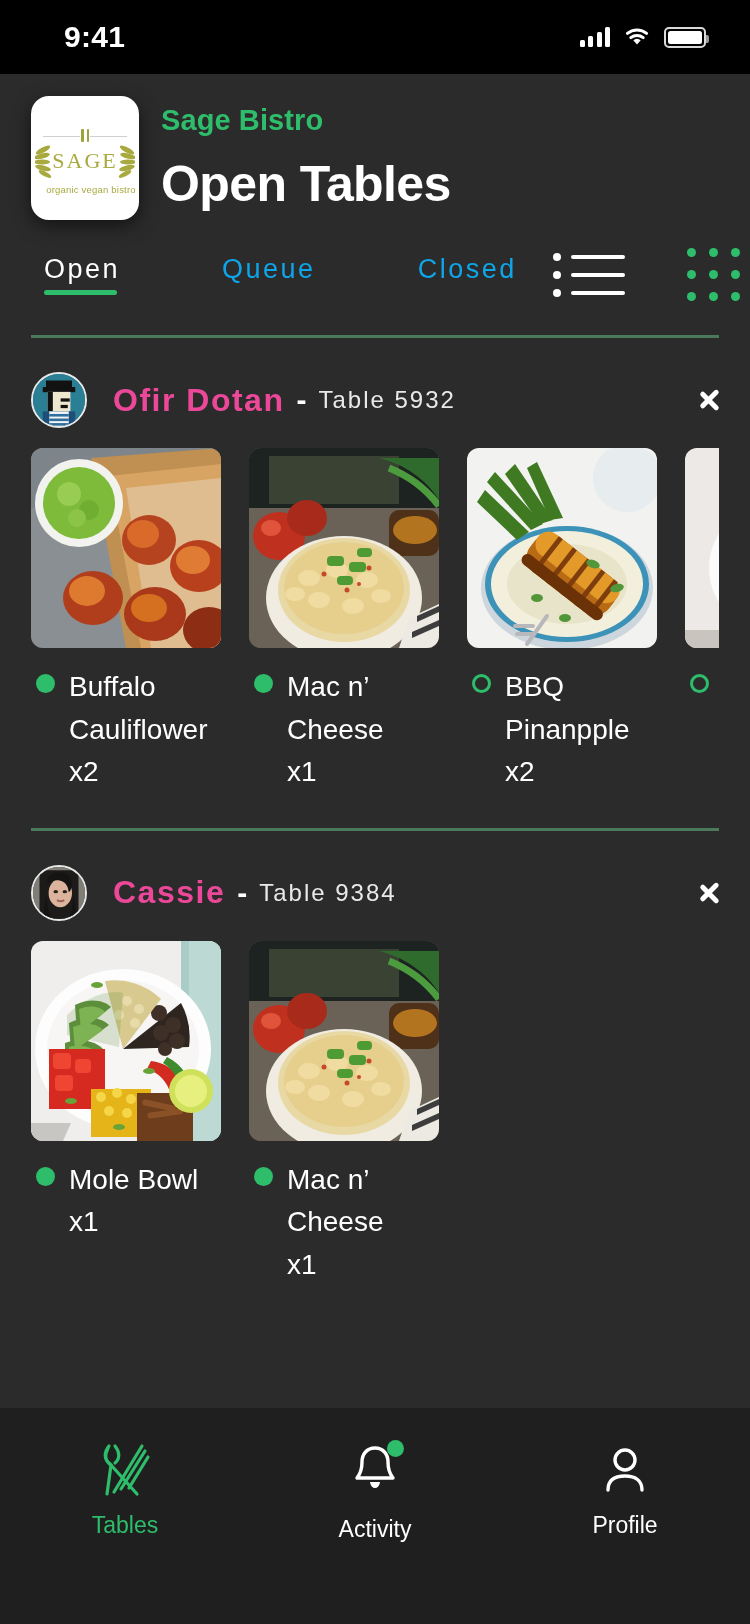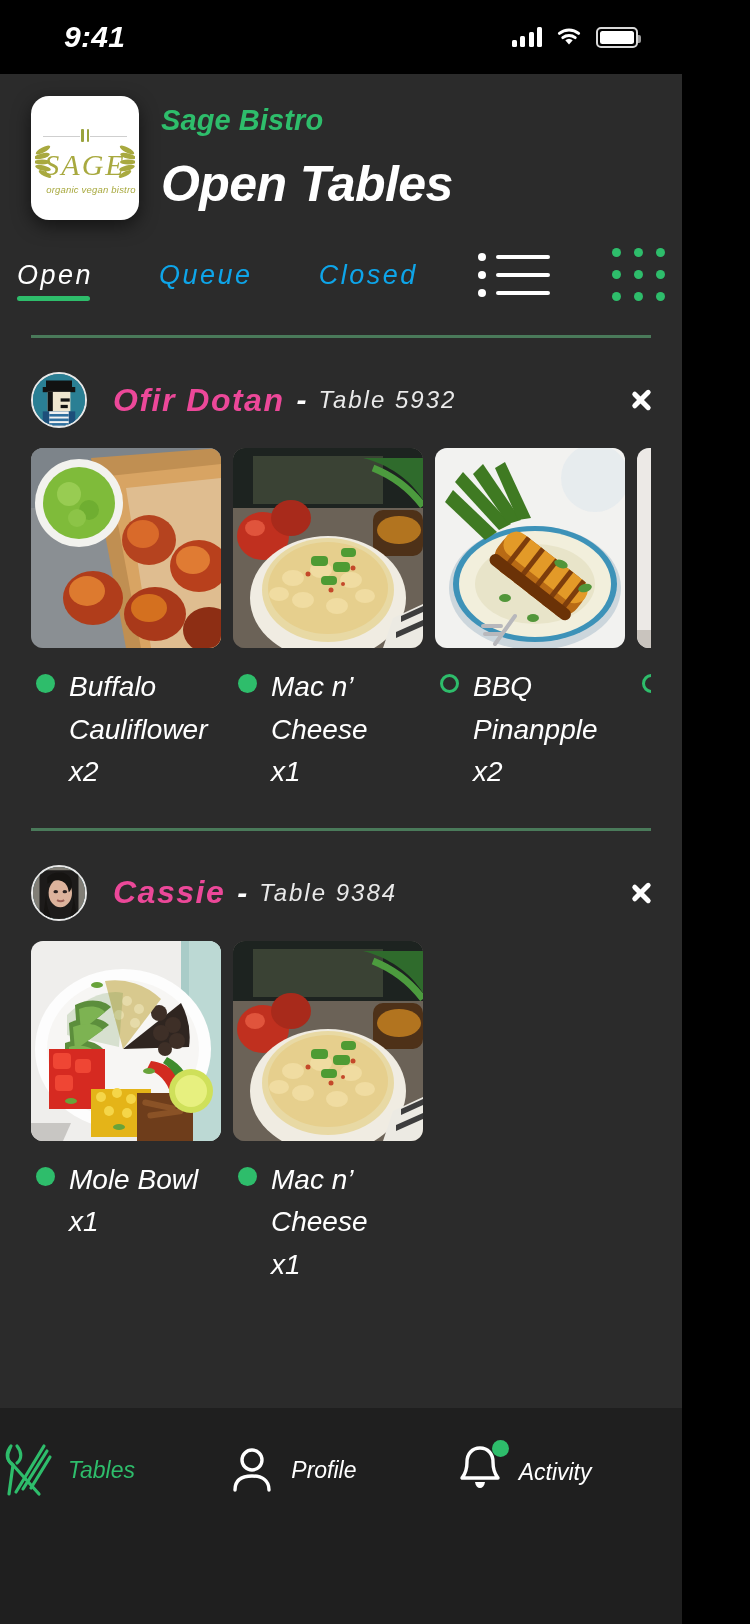--- a/index.html
+++ b/index.html
@@ -5,24 +5,23 @@
   * { margin:0; padding:0; box-sizing:border-box; }
   html, body { width:750px; height:1624px; }
   body {
     background:#000;
     font-family:"Liberation Sans", sans-serif;
     -webkit-font-smoothing:antialiased;
     overflow:hidden;
   }
   .phone {
     position:relative;
-    width:682px; height:1624px;
+    width:750px; height:1624px;
     background:#000;
     overflow:hidden;
-    font-style:italic;
   }
 
   
   .statusbar {
     height:74px;
     display:flex; align-items:center; justify-content:space-between;
     padding:0 44px 0 64px;
     background:#000;
   }
   .clock { color:#fff; font-size:30px; font-weight:600; letter-spacing:.3px; }
@@ -69,34 +68,34 @@
     width:10px; height:13px; background:#fff; }
   .logo .tick::before, .logo .tick::after{
     content:""; position:absolute; top:0; width:2.5px; height:13px; background:#9aa33c; border-radius:1px;
   }
   .logo .tick::before{ left:1px; } .logo .tick::after{ right:1px; }
   .logo .leaf { position:absolute; top:48px; width:30px; height:36px; }
   .logo .leaf.l { left:4px; }
   .logo .leaf.r { right:4px; transform:scaleX(-1); }
   .logo .sage {
     position:absolute; top:52px; left:0; right:0; text-align:center;
-    font-family:"Liberation Serif", serif; font-size:30px; letter-spacing:2px;
+    font-family:"Liberation Serif", serif; font-size:22px; letter-spacing:2px;
     color:#a8a93f;
   }
   .logo .sub {
     position:absolute; top:88px; left:12px; right:0; text-align:center;
     font-size:9.5px; color:#a8a93f; letter-spacing:.2px;
   }
   .titles { padding-top:8px; }
   .brand { color:#2ebd6b; font-size:29px; font-weight:700; letter-spacing:.1px; }
   .pagetitle { color:#fff; font-size:50px; font-weight:700; letter-spacing:-.6px; margin-top:18px; }
 
   
   .tabsrow {
-    display:flex; align-items:flex-end; padding:0 17px; margin-top:28px;
+    display:flex; align-items:center; padding:0 44px; margin-top:28px;gap:36px;
   }
   .tab {
     font-size:27px; letter-spacing:2.5px; padding-bottom:10px;
     position:relative; cursor:pointer; color:#0ea5e9;
   }
   .tab + .tab { margin-left:66px; }
   .tab.active { color:#fff; }
   .tab.active::after {
     content:""; position:absolute; left:0; right:3px; bottom:0;
     height:5px; background:#2ebd6b; border-radius:3px;
@@ -123,21 +122,21 @@
   .dash { color:#fff; font-size:30px; font-weight:700; margin:0 12px; }
   .table { color:#e9e9e9; font-size:24px; letter-spacing:2px; }
   .chev { margin-left:auto; width:20px; height:36px; position:relative; cursor:pointer; }
   .chev::before, .chev::after {
     content:""; position:absolute; left:2px; width:24px; height:5px;
     background:#fff; border-radius:3px;
   }
   .chev::before { top:8px; transform:rotate(45deg); transform-origin:left center; }
   .chev::after  { bottom:8px; transform:rotate(-45deg); transform-origin:left center; }
 
-  .items { display:flex; gap:12px; overflow:hidden; padding-bottom:4px; }
+  .items { display:flex; gap:28px; overflow:hidden; padding-bottom:4px; }
   .item { width:190px; flex:0 0 auto; }
   .thumb {
     width:190px; height:200px; border-radius:12px; overflow:hidden;
     position:relative; background:#555;
   }
   .thumb svg { display:block; width:100%; height:100%; }
   .itemrow { display:flex; align-items:flex-start; margin-top:18px; }
   .dot {
     width:19px; height:19px; border-radius:50%; margin:8px 14px 0 5px; flex:0 0 auto;
   }
@@ -145,21 +144,21 @@
   .dot.hollow { background:transparent; border:3.5px solid #2ebd6b; }
   .iname { color:#fff; font-size:28px; line-height:1.52; }
   .iqty { color:#fff; font-size:28px; line-height:1.52; }
 
   
   .tabbar {
     position:absolute; left:0; right:0; bottom:0; height:216px;
     background:#1f1f1f; display:flex; align-items:flex-start; padding-top:34px;
   }
   .navitem {
-    flex:1; display:flex; flex-direction:row; align-items:center; gap:14px; cursor:pointer;
+    flex:1; display:flex; flex-direction:column; align-items:center; gap:14px; cursor:pointer;
   }
   .navlabel { font-size:23px; color:#fff; }
   .navitem.active .navlabel { color:#2ebd6b; }
   .badge {
     position:absolute; top:-2px; right:-4px; width:17px; height:17px;
     border-radius:50%; background:#2ebd6b;
   }
 </style>
 </head>
 <body>
@@ -629,34 +628,34 @@
             <path d="M44 4 16 50"></path>
             <path d="M47 9 23 47"></path>
             <path d="M50 15 31 46"></path>
             <path d="M10 6c-4 8-2 14 3 17l26 29"></path>
           </g>
         </svg>
         <span class="navlabel">Tables</span>
       </div>
 
       <div class="navitem">
+        <div style="position:relative">
+          <svg width="50" height="56" viewBox="0 0 50 56">
+            <path d="M25 6c-8 0-13 6-13 14 0 10-3 13-5 16h36c-2-3-5-6-5-16 0-8-5-14-13-14z" stroke="#fff" stroke-width="3.4" fill="none" stroke-linejoin="round"></path>
+            <path d="M20 40c.6 4 2.6 6 5 6s4.4-2 5-6" fill="#fff"></path>
+          </svg>
+          <span class="badge"></span>
+        </div>
+        <span class="navlabel">Activity</span>
+      </div>
+
+      <div class="navitem">
         <svg width="50" height="56" viewBox="0 0 50 56">
           <circle cx="25" cy="18" r="10" stroke="#fff" stroke-width="3.4" fill="none"></circle>
           <path d="M8 48c0-10 7-14 17-14s17 4 17 14" stroke="#fff" stroke-width="3.4" fill="none" stroke-linecap="round"></path>
         </svg>
         <span class="navlabel">Profile</span>
       </div>
 
-      <div class="navitem">
-        <div style="position:relative">
-          <svg width="50" height="56" viewBox="0 0 50 56">
-            <path d="M25 6c-8 0-13 6-13 14 0 10-3 13-5 16h36c-2-3-5-6-5-16 0-8-5-14-13-14z" stroke="#fff" stroke-width="3.4" fill="none" stroke-linejoin="round"></path>
-            <path d="M20 40c.6 4 2.6 6 5 6s4.4-2 5-6" fill="#fff"></path>
-          </svg>
-          <span class="badge"></span>
-        </div>
-        <span class="navlabel">Activity</span>
-      </div>
-
     </div>
 
   </div>
 </div>
 
 </body></html>

